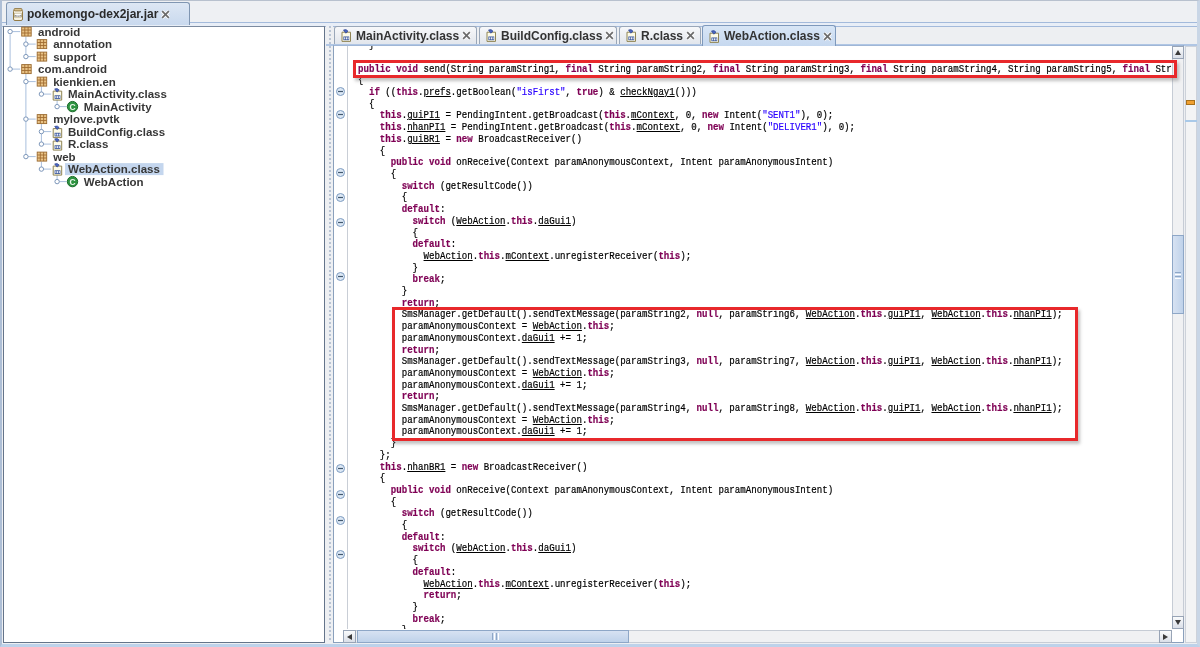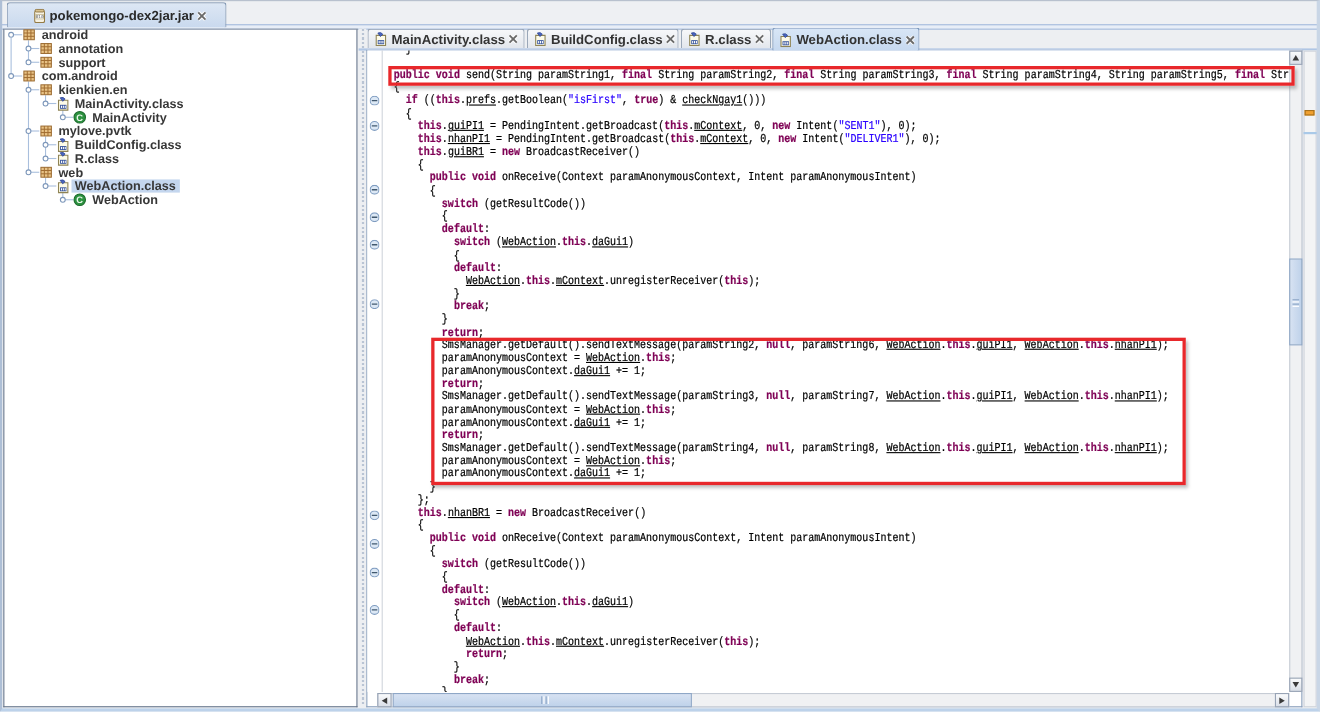--- a/index.html
+++ b/index.html
@@ -2,21 +2,21 @@
 <html><head><meta charset="utf-8"><style>
 html,body{margin:0;padding:0}
 body{width:1200px;height:647px;position:relative;overflow:hidden;background:#edeff2;font-family:"Liberation Sans",sans-serif}
 .k{color:#7f0055;font-weight:bold}
 i.s{color:#2a00ff;font-style:normal}
 i.u{font-style:normal;text-decoration:underline}
 
 #frame{position:absolute;inset:0;border-top:1px solid #b8c1ce;border-left:2px solid #aebfd6;border-right:3px solid #c9d6e6;border-bottom:3.5px solid #bdd2ea;pointer-events:none}
 #topstrip{position:absolute;left:0;top:0;width:1200px;height:26px;background:#eef0f3;border-top:1px solid #c6cdd8}
 #topstrip:after{content:'';position:absolute;left:0;top:21px;width:100%;height:3px;border-top:1px solid #a3badb;border-bottom:1px solid #a3badb;background:#e8eef7}
-#jartab{position:absolute;left:6px;top:2px;width:200px;white-space:nowrap;height:23px;background:linear-gradient(#dde7f4,#c9d9ee);border:1px solid #8096b2;border-bottom:none;border-radius:3px 3px 0 0;display:flex;align-items:center;padding-left:24px;box-sizing:border-box}
+#jartab{position:absolute;left:6px;top:2px;width:184px;white-space:nowrap;height:23px;background:linear-gradient(#dde7f4,#c9d9ee);border:1px solid #8096b2;border-bottom:none;border-radius:3px 3px 0 0;display:flex;align-items:center;padding-left:6px;box-sizing:border-box}
 #jartab span.t{font-weight:bold;font-size:12px;color:#2a2a2a;margin-left:4px}
 #leftpanel{position:absolute;left:3px;top:26px;width:322px;height:617px;background:#fff;border:1px solid #64748a;border-top-color:#7c8ba0;box-sizing:border-box}
 #divider{position:absolute;left:326px;top:26px;width:7px;height:615px;background:#edeff2}
 #divider:before{content:'';position:absolute;left:3px;top:0;bottom:0;width:2px;background:repeating-linear-gradient(#b9c4d4 0 2px,#edeff2 2px 4px)}
 
 .tab{position:absolute;top:26px;height:18px;background:linear-gradient(#f7f8fa,#e2e6ec);border:1px solid #9aa7b8;border-bottom:none;border-radius:3px 3px 0 0;display:flex;align-items:center;padding-left:6px;box-sizing:border-box;font-weight:bold;font-size:12px;color:#333}
 .tab.sel{background:linear-gradient(#d8e6f6,#c6d8ef);border-color:#7e99bc;height:21px;top:25px;z-index:3}
 #tabline{position:absolute;left:326px;top:44px;width:874px;height:2px;background:#b0c6e4}
 
 #scrollpane{position:absolute;left:333px;top:45px;width:851px;height:598px;border:1px solid #8aa0bc;border-top:1px solid #9fb6d6;background:#fff;box-sizing:border-box}

